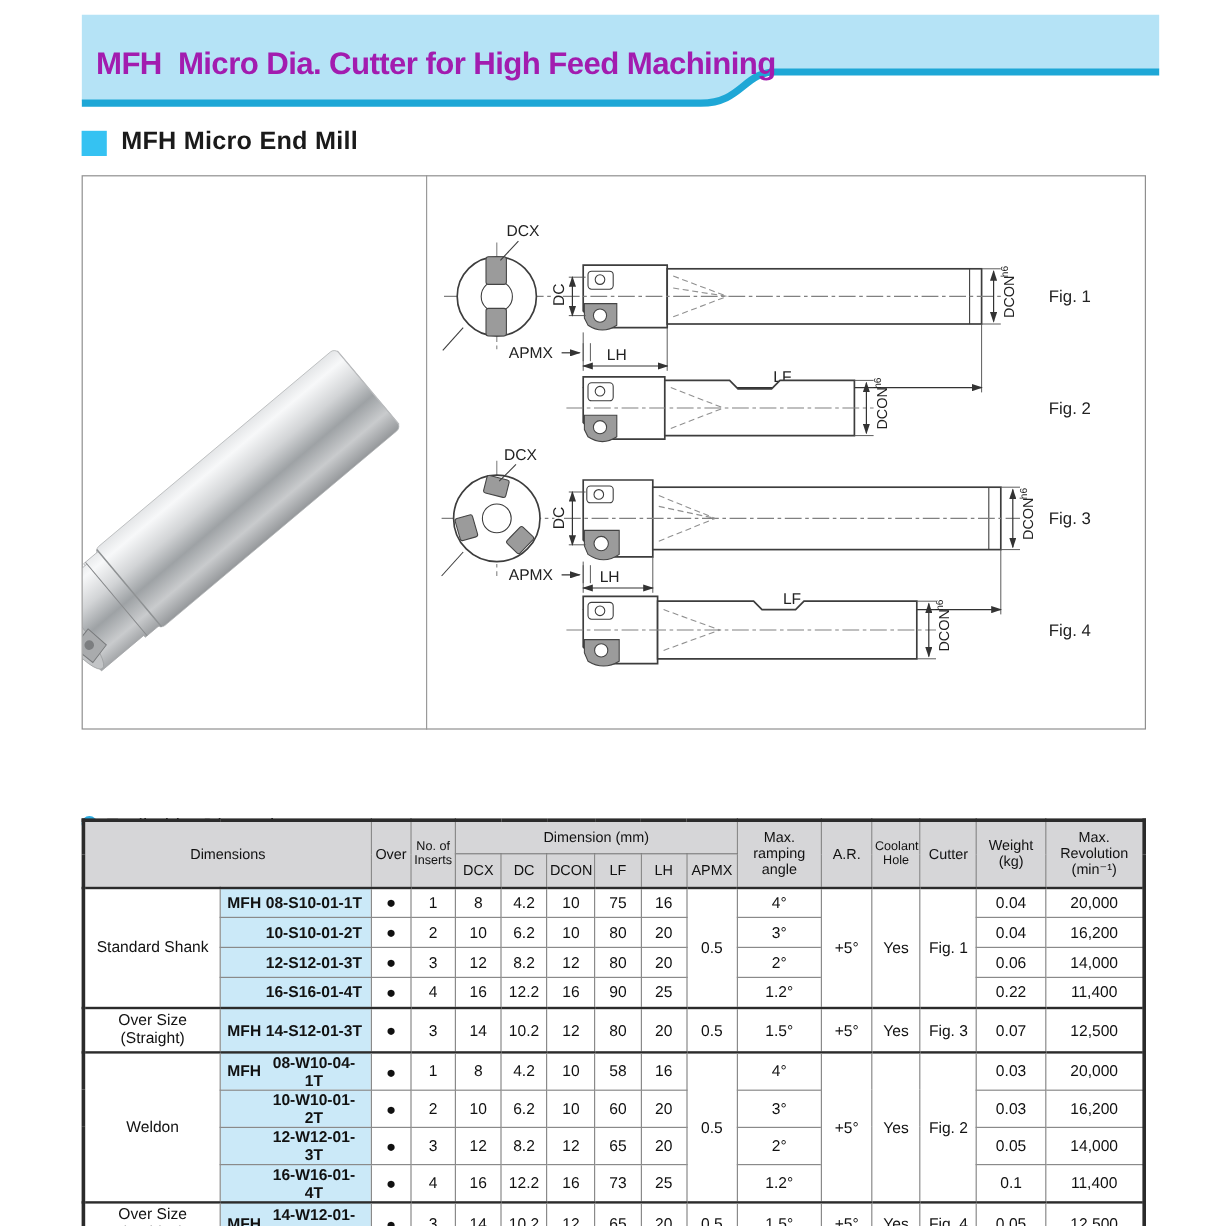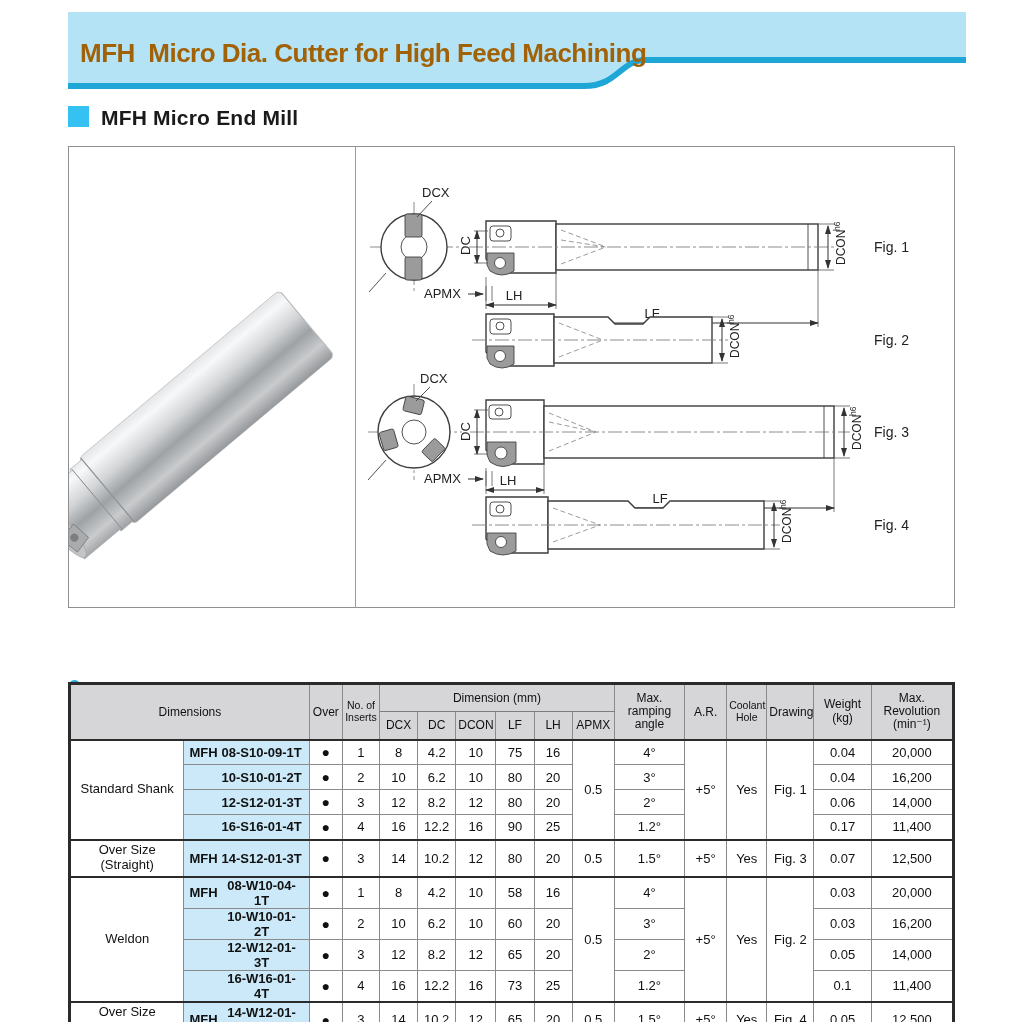--- a/index.html
+++ b/index.html
@@ -5,23 +5,23 @@
   :root{
     --band-fill:#b5e3f6; --band-stroke:#1ea7d6; --accent:#35c2f2; --bullet:#29abe2;
     --part-bg:#cbe9f8; --head-bg:#d6d6d8; --line:#8a8a8a; --heavy:#2b2b2b;
   }
   *{box-sizing:border-box;margin:0;padding:0}
   html,body{width:1022px;height:1022px;background:#fff;overflow:hidden;
     font-family:"Liberation Sans","DejaVu Sans",sans-serif;color:#1a1a1a}
   .abs{position:absolute}
   
   #band{left:68px;top:12px;width:900px;height:86px}
-  #page-title{left:80px;top:38px;font-size:26px;font-weight:bold;letter-spacing:-.5px;white-space:pre;color:#a16207}
+  #page-title{left:80px;top:38px;font-size:26px;font-weight:bold;letter-spacing:-.5px;white-space:pre;color:#a21caf}
   
-  #sec{left:68px;top:106px;display:flex;align-items:flex-start;gap:12px}
+  #sec{left:68px;top:106px;display:flex;align-items:flex-end;gap:12px}
   #sec .sq{width:21px;height:21px;background:var(--accent)}
   #sec .txt{font-size:21px;font-weight:bold;letter-spacing:.2px}
   
   #figbox{left:68px;top:146px;width:887px;height:462px;border:1px solid #8f8f8f;background:#fff}
   #figdivider{left:355px;top:146px;width:1px;height:462px;background:#9a9a9a}
   #photo{left:69px;top:147px}
   #drawings{left:356px;top:147px}
   
   #tsec{left:68px;top:680px;display:flex;align-items:flex-start;gap:8px}
   #tsec .dot{width:13px;height:13px;border-radius:50%;background:var(--bullet)}
@@ -288,21 +288,21 @@
       <th rowspan="2">Over</th>
       <th rowspan="2" class="small pre">No. of
 Inserts</th>
       <th colspan="6">Dimension (mm)</th>
       <th rowspan="2" class="pre">Max.
 ramping
 angle</th>
       <th rowspan="2">A.R.</th>
       <th rowspan="2" class="small pre">Coolant
 Hole</th>
-      <th rowspan="2">Drawing</th>
+      <th rowspan="2">Cutter</th>
       <th rowspan="2" class="pre">Weight
 (kg)</th>
       <th rowspan="2" class="pre">Max.
 Revolution
 (min⁻¹)</th>
     </tr>
     <tr>
       <th>DCX</th>
       <th>DC</th>
       <th>DCON</th>
@@ -310,21 +310,21 @@
       <th>LH</th>
       <th>APMX</th>
     </tr>
   </thead>
   <tbody id="tbody">
         <tr class="gs">
           <td class="cat" rowspan="4">Standard Shank</td>
           <td class="part">
             <div class="partwrap">
               <span class="prefix">MFH</span>
-              <span>08-S10-09-1T</span>
+              <span>08-S10-01-1T</span>
             </div>
           </td>
           <td class="stock">●</td>
           <td>1</td>
           <td>8</td>
           <td>4.2</td>
           <td>10</td>
           <td>75</td>
           <td>16</td>
           <td rowspan="4">0.5</td>
@@ -379,21 +379,21 @@
             </div>
           </td>
           <td class="stock">●</td>
           <td>4</td>
           <td>16</td>
           <td>12.2</td>
           <td>16</td>
           <td>90</td>
           <td>25</td>
           <td>1.2°</td>
-          <td>0.17</td>
+          <td>0.22</td>
           <td>11,400</td>
         </tr>
         <tr class="gs tall">
           <td class="cat" rowspan="1">Over Size
 (Straight)</td>
           <td class="part">
             <div class="partwrap">
               <span class="prefix">MFH</span>
               <span>14-S12-01-3T</span>
             </div>

